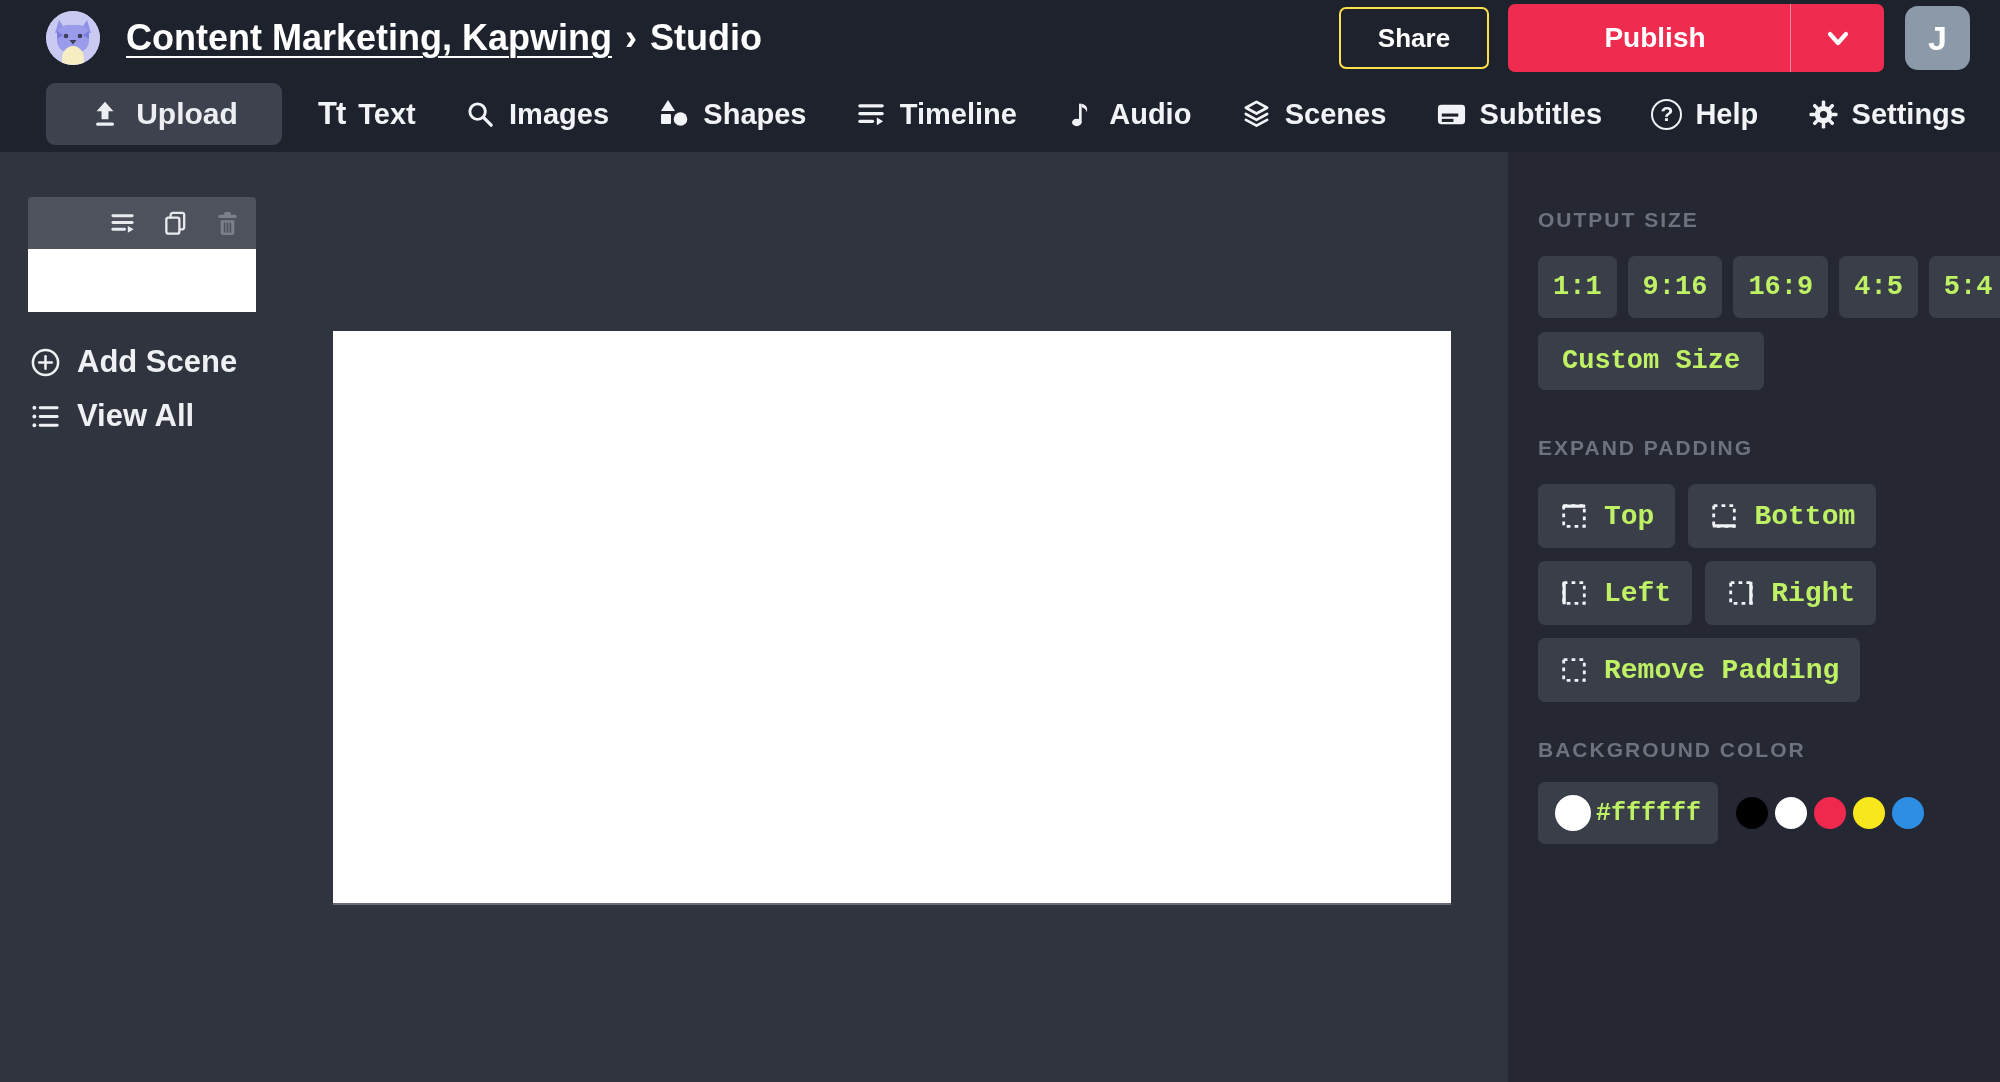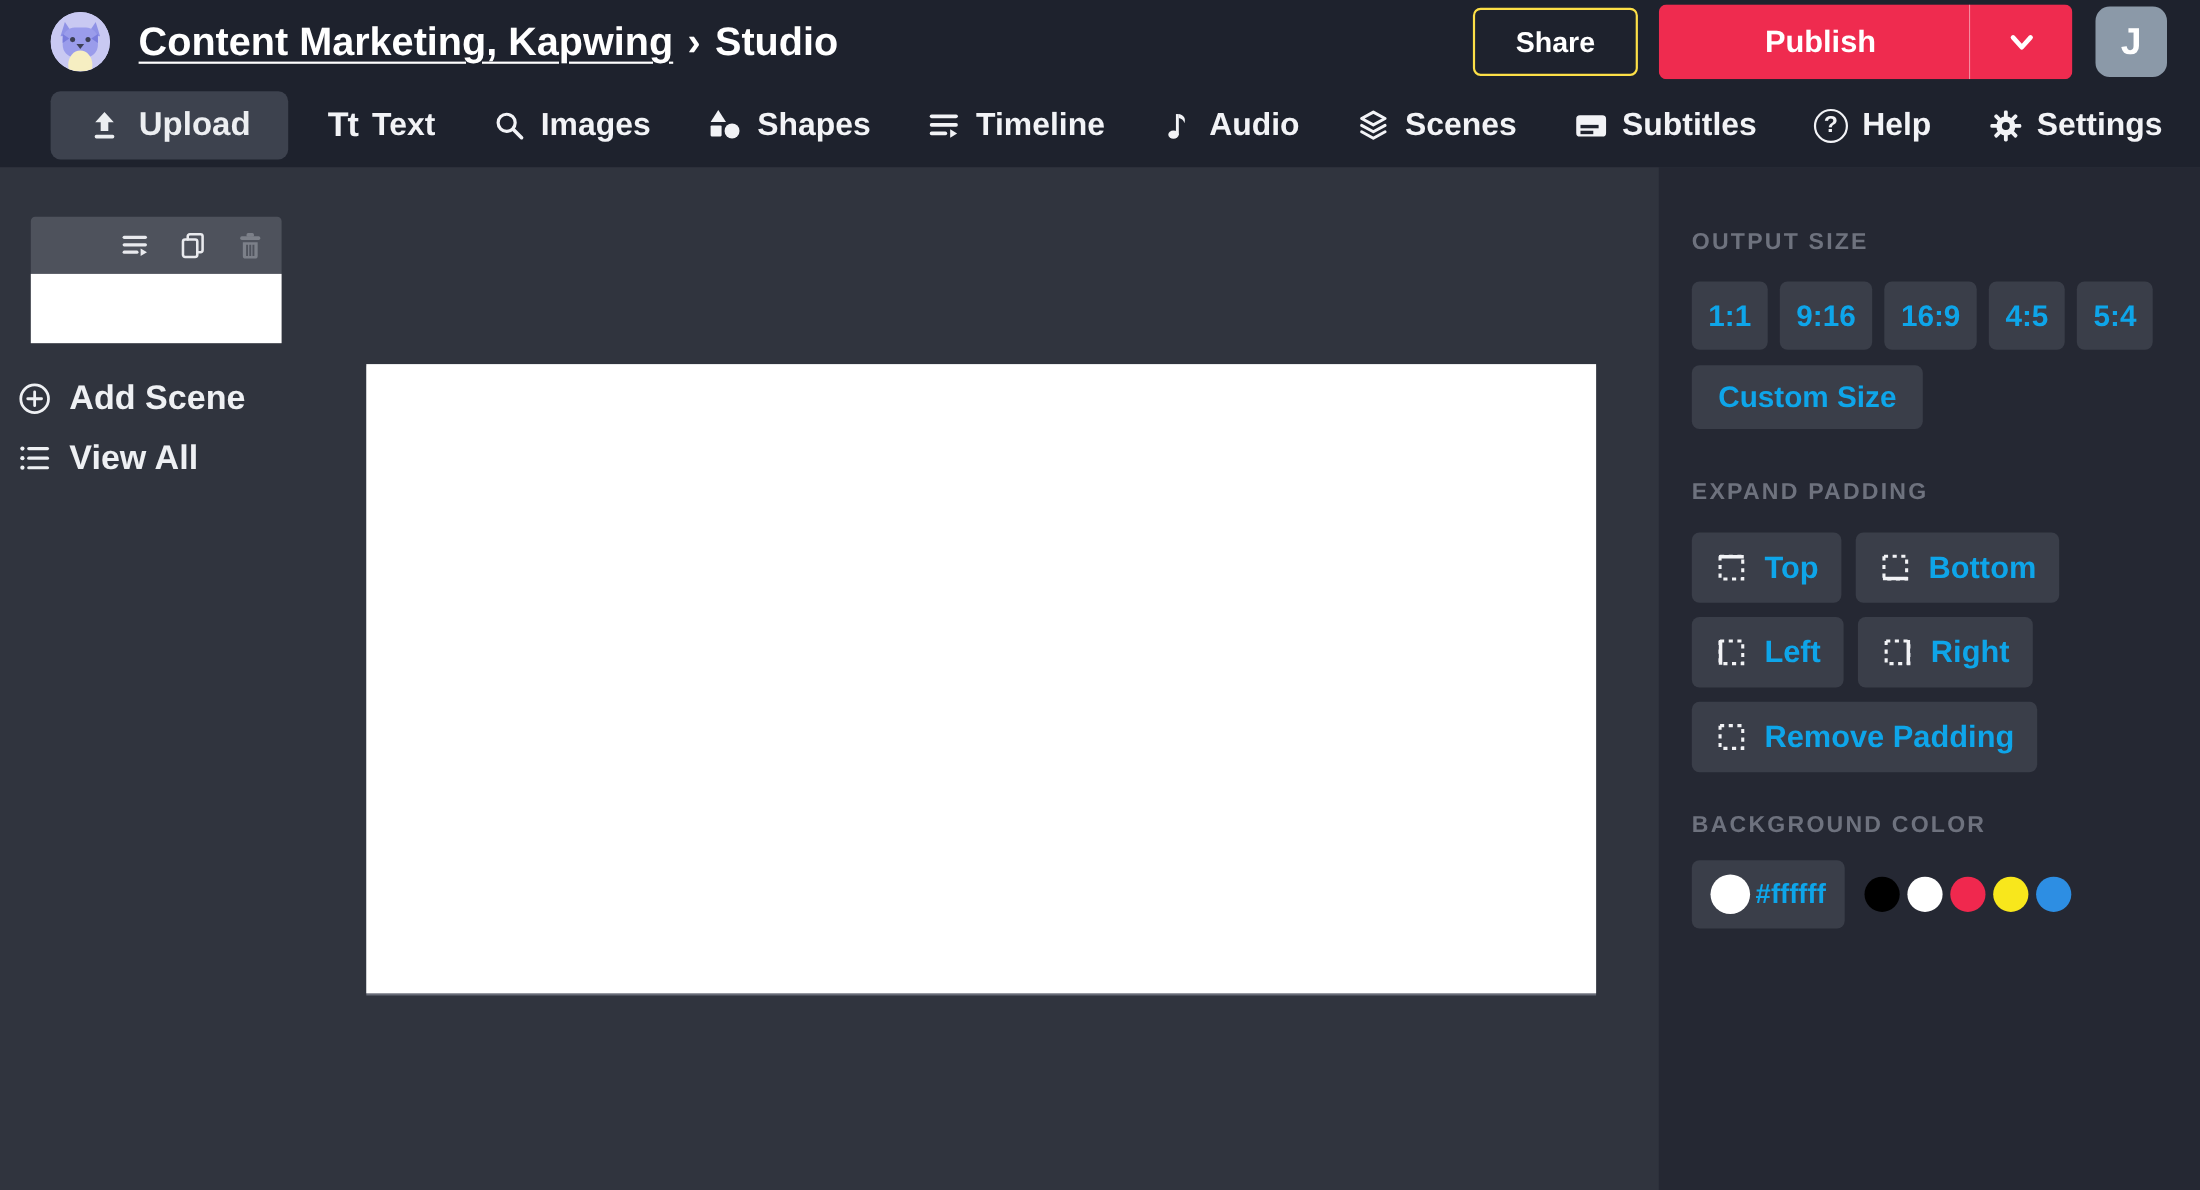--- a/index.html
+++ b/index.html
@@ -18,51 +18,51 @@
   .share-btn { width:150px; height:62px; background:transparent; border:2px solid #fde047; border-radius:7px;
                color:#ffffff; font-size:26px; font-weight:600; font-family:inherit; cursor:pointer; }
   .publish-split { display:flex; margin-left:19px; height:68px; border-radius:7px; overflow:hidden; }
   .publish-main { width:282px; border:none; color:#ffffff; font-size:28px; font-weight:700; font-family:inherit; cursor:pointer; background:#ef2b4f;padding-left:12px; }
   .publish-caret { width:94px; border:none; border-left:1px solid rgba(255,255,255,0.45); display:flex; align-items:center; justify-content:center; cursor:pointer; background:#ef2b4f; }
   .user-avatar { margin-left:21px; width:65px; height:64px; border-radius:13px; border:none; background:#8b99a8;
                  color:#ffffff; font-size:34px; font-weight:600; font-family:inherit; cursor:pointer; }
 
   
   .toolbar { height:76px; display:flex; align-items:center; padding-left:46px; }
-  .upload-btn { width:216px; height:62px; background:#3d424e; border:none; border-radius:9px; display:flex; align-items:center;
+  .upload-btn { width:236px; height:62px; background:#3d424e; border:none; border-radius:9px; display:flex; align-items:center;
                 justify-content:center; gap:16px; color:#eceef1; font-size:30px; font-weight:600; font-family:inherit; cursor:pointer; }
   .nav-items { flex:1; display:flex; justify-content:space-between; align-items:center; margin:0 34px 0 36px; }
   .nav-item { display:flex; align-items:center; gap:13px; background:none; border:none; color:#f2f3f6;
               font-size:29px; font-weight:600; font-family:inherit; cursor:pointer; white-space:nowrap; }
   .tt-glyph { font-size:31px; font-weight:800; letter-spacing:-1px; color:#f2f3f6; }
   .help-circle { width:31px; height:31px; border:2.5px solid #f2f3f6; border-radius:50%; display:flex; align-items:center;
                  justify-content:center; font-size:21px; font-weight:700; color:#f2f3f6; }
 
   
   .main { position:absolute; top:152px; left:0; width:2000px; height:930px; display:flex; }
   .scenes-col { position:relative; width:300px; flex:none; }
   .scene-card { position:absolute; left:28px; top:45px; width:228px; cursor:pointer; }
   .scene-card-toolbar { height:52px; background:#4e525c; border-radius:4px 4px 0 0; display:flex; align-items:center;
                         justify-content:flex-end; gap:25px; padding-right:15px; }
   .card-icon-btn { background:none; border:none; display:flex; align-items:center; cursor:pointer; padding:0; }
   .scene-card-preview { height:63px; background:#ffffff; }
-  .sidebar-action { position:absolute; left:16px; display:flex; align-items:center; gap:16px; background:none; border:none;
+  .sidebar-action { position:absolute; left:30px; display:flex; align-items:center; gap:16px; background:none; border:none;
                     color:#eef0f3; font-size:31px; font-weight:600; font-family:inherit; cursor:pointer; white-space:nowrap; }
   .add-scene { top:192px; }
   .view-all { top:246px; }
 
   .canvas-area { flex:1; display:flex; align-items:center; justify-content:center; }
   .canvas { width:1118px; height:572px; margin-right:24px; background:#ffffff; box-shadow:0 2px 0 rgba(170,175,188,0.45); cursor:pointer; }
 
   
   .right-panel { width:492px; flex:none; background:#252833; padding:56px 24px 0 30px; }
   .section-label { font-size:21px; font-weight:700; letter-spacing:2px; color:#6e727e; }
   .mb24 { margin-bottom:24px; }
-  .panel-btn { background:#3a3e49; border:none; border-radius:7px; color:#0ea5e9; font-size:27px; font-weight:600;
-               font-family:Liberation Sans, sans-serif; cursor:pointer; display:inline-flex; align-items:center; justify-content:center; }
+  .panel-btn { background:#3a3e49; border:none; border-radius:7px; color:#bef264; font-size:27px; font-weight:600;
+               font-family:Liberation Mono, monospace; cursor:pointer; display:inline-flex; align-items:center; justify-content:center; }
   .ratio-row { display:flex; gap:11px; }
   .ratio-btn { height:62px; padding:0 15px; }
   .custom-btn { margin-top:14px; height:58px; padding:0 24px; }
   .label-padding { margin-top:46px; }
   .pad-row { display:flex; gap:13px; margin-bottom:13px; }
   .pad-btn { height:64px; padding:0 21px; gap:15px; font-size:28px; }
   .label-bg { margin-top:36px; margin-bottom:20px; }
   .color-row { display:flex; align-items:center; }
   .color-picker-btn { height:62px; padding:0 17px; gap:5px; font-size:25px; font-weight:600; }
   .picker-circle { width:36px; height:36px; border-radius:50%; background:#ffffff; }

